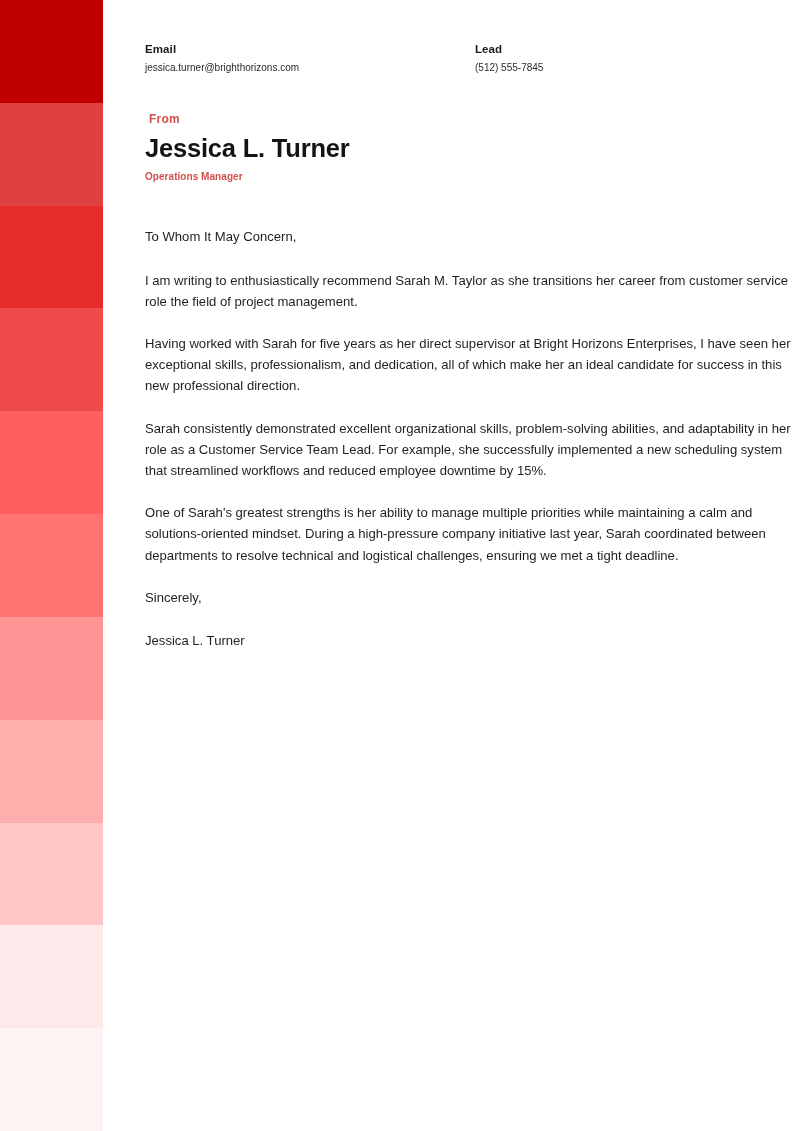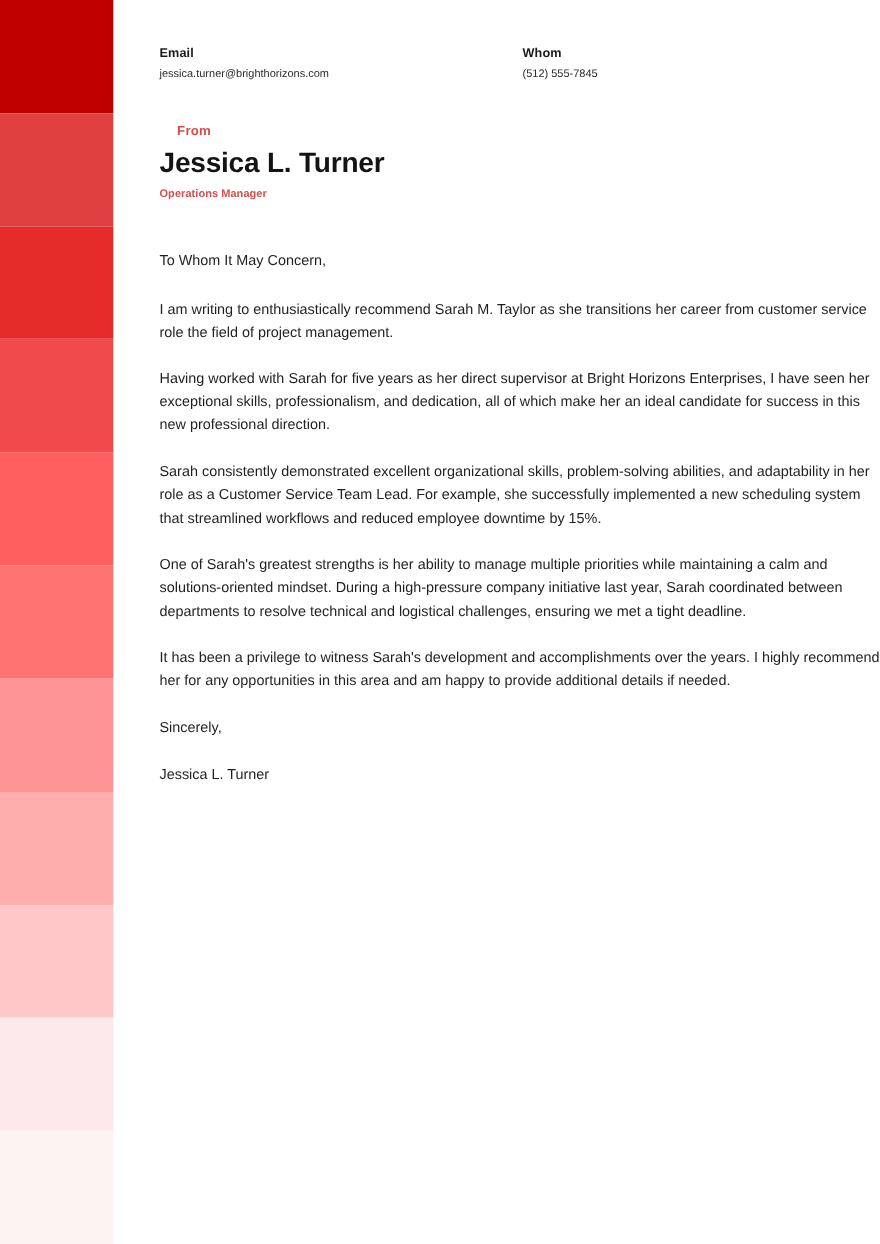--- a/index.html
+++ b/index.html
@@ -75,21 +75,21 @@
   
   .identity {
     padding-left: 42px;
     padding-top: 36px;
   }
   .from-label {
     font-size: 12px;
     font-weight: bold;
     color: #d2504c;
     letter-spacing: 0.2px;
-    margin: 0 0 8px 16px;
+    margin: 0 0 8px 4px;
   }
   .sender-name {
     font-size: 25.5px;
     font-weight: bold;
     color: #141414;
     margin: 0 0 9px 0;
     letter-spacing: -0.2px;
     line-height: 1.1;
   }
   .sender-title {
@@ -135,36 +135,35 @@
   </aside>
 
   <main class="content">
 
     <header class="contact-header">
       <div class="contact-block email-block">
         <span class="contact-label">Email</span>
         <span class="contact-value">jessica.turner@brighthorizons.com</span>
       </div>
       <div class="contact-block phone-block">
-        <span class="contact-label">Whom</span>
+        <span class="contact-label">Lead</span>
         <span class="contact-value">(512) 555-7845</span>
       </div>
     </header>
 
     <section class="identity">
       <div class="from-label" style="color: rgb(210, 80, 76);">From</div>
       <h1 class="sender-name">Jessica L. Turner</h1>
       <div class="sender-title" style="color: rgb(210, 80, 76);">Operations Manager</div>
     </section>
 
     <section class="letter-body">
       <p class="salutation">To Whom It May Concern,</p>
       <p>I am writing to enthusiastically recommend Sarah M. Taylor as she transitions her career from customer service role the field of project management.</p>
       <p>Having worked with Sarah for five years as her direct supervisor at Bright Horizons Enterprises, I have seen her exceptional skills, professionalism, and dedication, all of which make her an ideal candidate for success in this new professional direction.</p>
       <p>Sarah consistently demonstrated excellent organizational skills, problem-solving abilities, and adaptability in her role as a Customer Service Team Lead. For example, she successfully implemented a new scheduling system that streamlined workflows and reduced employee downtime by 15%.</p>
       <p>One of Sarah's greatest strengths is her ability to manage multiple priorities while maintaining a calm and solutions-oriented mindset. During a high-pressure company initiative last year, Sarah coordinated between departments to resolve technical and logistical challenges, ensuring we met a tight deadline.</p>
-      <p>It has been a privilege to witness Sarah's development and accomplishments over the years. I highly recommend her for any opportunities in this area and am happy to provide additional details if needed.</p>
       <p class="closing">Sincerely,</p>
       <p class="signature">Jessica L. Turner</p>
     </section>
 
   </main>
 </div>
 
 </body></html>

